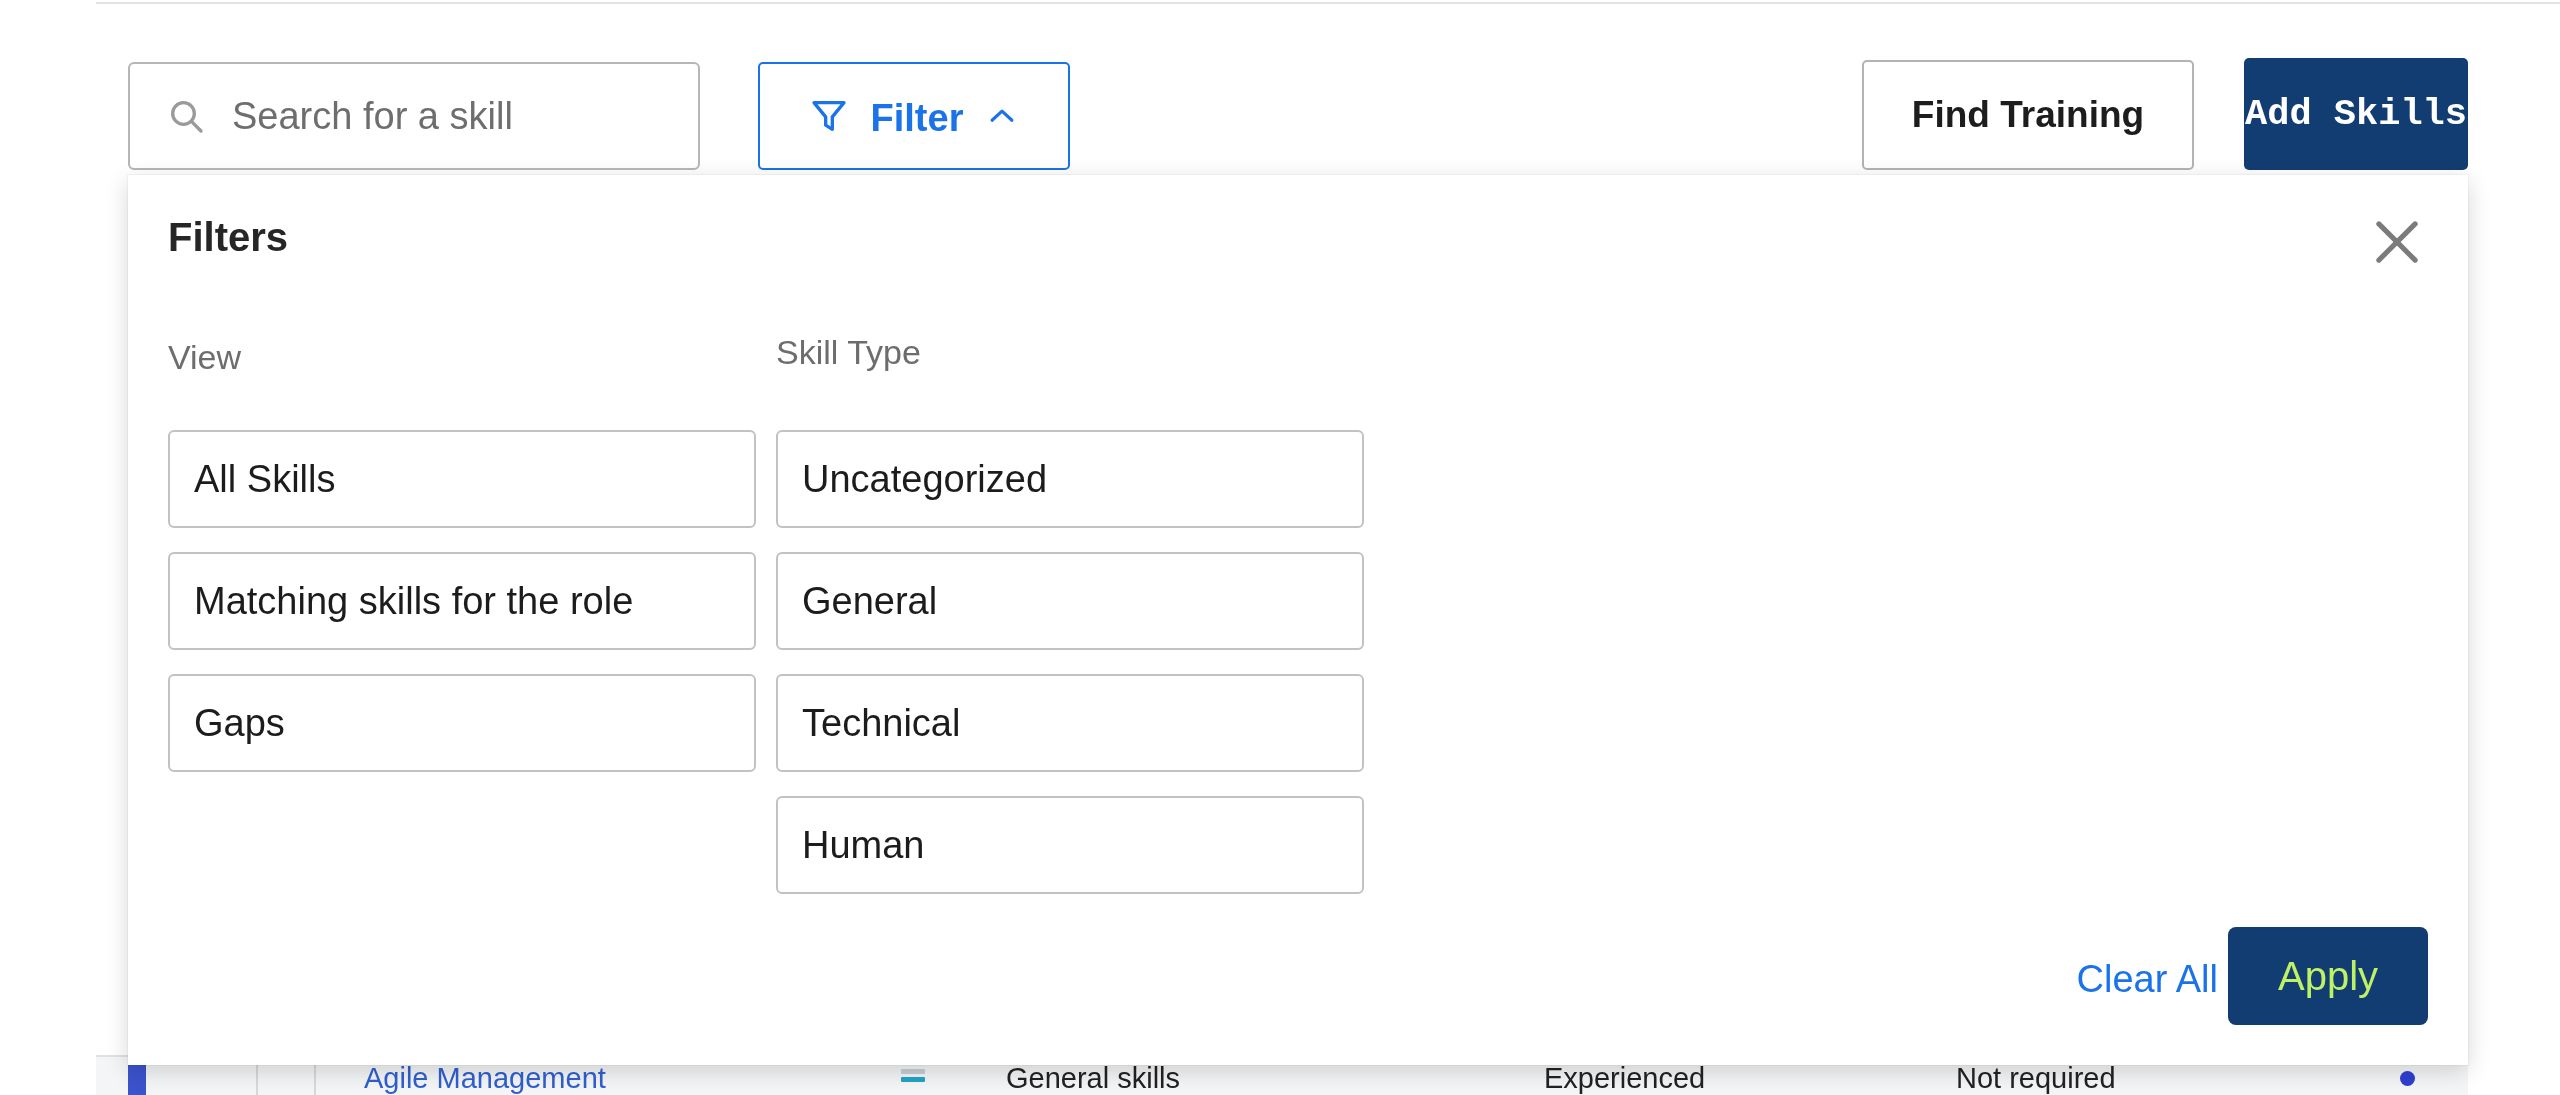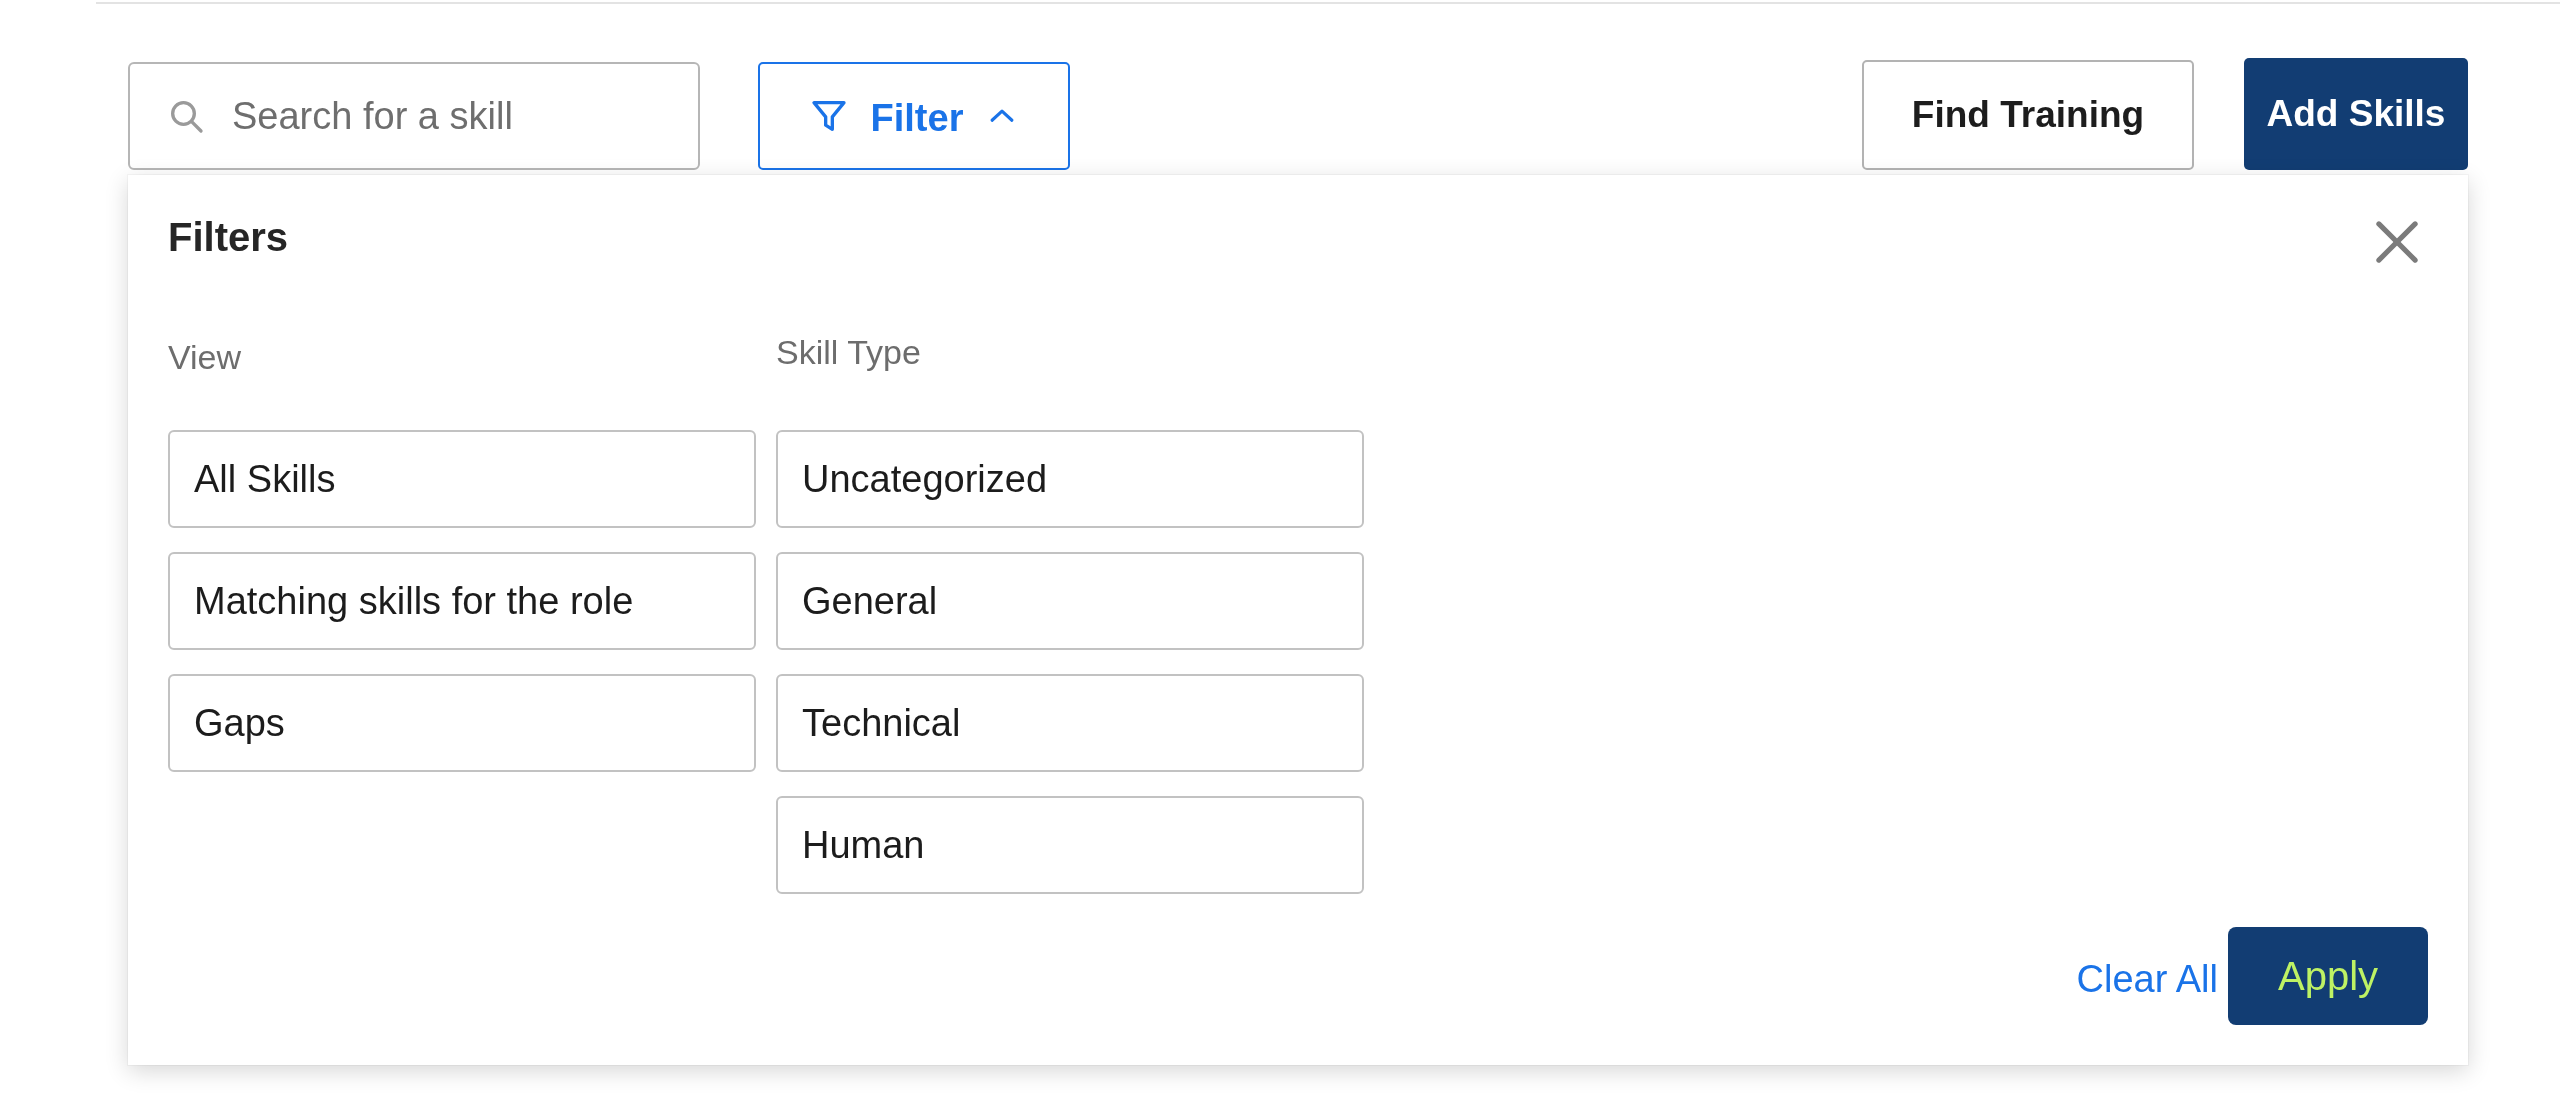--- a/index.html
+++ b/index.html
@@ -159,21 +159,21 @@
     left: 2244px;
     top: 58px;
     width: 224px;
     height: 112px;
     border: none;
     border-radius: 5px;
     background: #123d73;
     color: #ffffff;
     font-size: 37px;
     font-weight: bold;
-    font-family: Liberation Sans, sans-serif;
+    font-family: Liberation Mono, monospace;
     cursor: pointer;
   }
 
   
   .panel {
     position: absolute;
     left: 128px;
     top: 175px;
     width: 2340px;
     height: 890px;
@@ -263,20 +263,34 @@
     cursor: pointer;
   }
 </style>
 </head>
 <body>
 
 <div id="root">
 
   <div class="top-rule"></div>
 
+  <div class="bg-table">
+    <div class="bg-row-accent"></div>
+    <div class="bg-div" style="left:160px;"></div>
+    <div class="bg-div" style="left:218px;"></div>
+    <div class="bg-cell link" style="left:268px;">Agile Management</div>
+    <div class="bg-cell" style="left:910px;">General skills</div>
+    <div class="bar-icon">
+      <i class="off"></i>
+        <i class="on"></i>
+    </div>
+    <div class="bg-cell" style="left:1448px;">Experienced</div>
+    <div class="bg-cell" style="left:1860px;">Not required</div>
+    <div class="bg-dot"></div>
+  </div>
 
   <div class="toolbar">
 
     <div class="search-box">
       <svg class="search-icon" viewBox="0 0 24 24" fill="none" stroke="currentColor" stroke-width="2" stroke-linecap="round" stroke-linejoin="round">
         <circle cx="10.5" cy="10.5" r="6.5"></circle>
         <line x1="15.4" y1="15.4" x2="21" y2="21"></line>
       </svg>
       <span class="search-placeholder">Search for a skill</span>
     </div>

